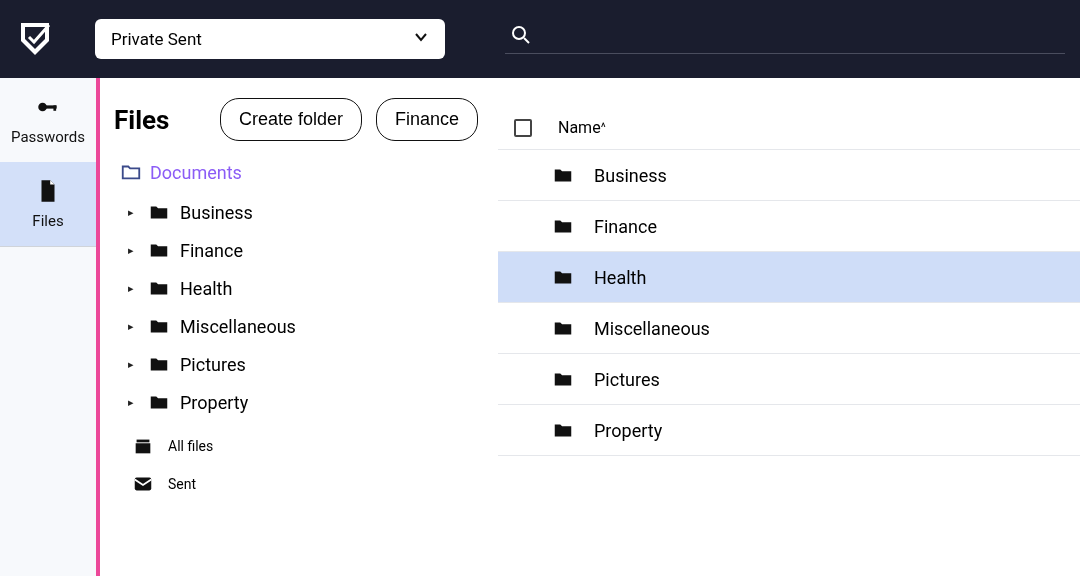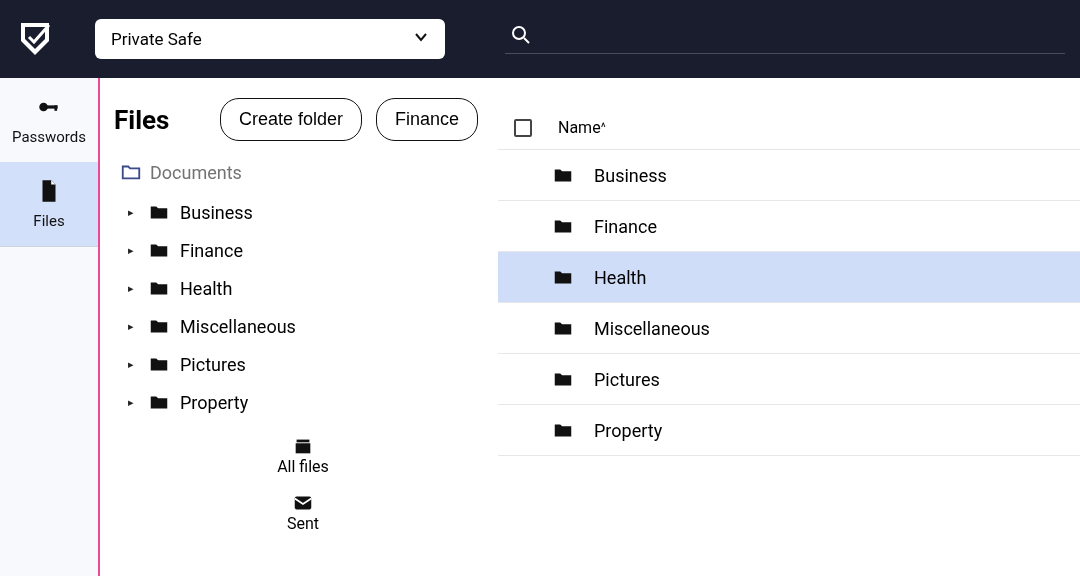--- a/index.html
+++ b/index.html
@@ -6,41 +6,41 @@
 body { font-family: -apple-system, BlinkMacSystemFont, "Segoe UI", Roboto, sans-serif; background: #fff; width: 1080px; height: 576px; overflow: hidden; }
 
 .header { background: #1a1d2e; height: 78px; display: flex; align-items: center; padding: 0 15px; gap: 40px; }
 .logo { width: 40px; height: 40px; display: flex; align-items: center; justify-content: center; }
 .safe-select { background: #fff; border-radius: 6px; padding: 10px 16px; width: 350px; display: flex; align-items: center; justify-content: space-between; cursor: pointer; font-size: 17px; }
 .search-area { flex: 1; display: flex; align-items: center; border-bottom: 1px solid #4a4d5e; padding-bottom: 4px; margin-left: 20px; }
 .search-icon-wrap { color: #fff; padding: 0 6px; }
 
 .layout { display: flex; height: calc(576px - 78px); }
 
-.nav-col { width: 100px; background: #f7f9fc; border-right: 2px solid #ec4899; display: flex; flex-direction: column; }
+.nav-col { width: 100px; background: #f7f9fc; border-right: 4px solid #ec4899; display: flex; flex-direction: column; }
 .nav-item { display: flex; flex-direction: column; align-items: center; justify-content: center; padding: 16px 4px; gap: 8px; cursor: pointer; font-size: 15px; color: #111; }
 .nav-item.active { background: #d3e0f9; }
 .nav-item svg { width: 26px; height: 26px; }
 .nav-divider { border-top: 1px solid #d0d4da; }
 
 .tree-col { width: 398px; padding: 20px 20px 20px 14px; }
 .tree-head { display: flex; align-items: center; gap: 14px; margin-bottom: 20px; }
 .tree-title { font-size: 26px; font-weight: 700; flex: 0 0 auto; margin-right: auto; }
 .btn { border: 1.5px solid #111; background: #fff; border-radius: 19px; padding: 10px 18px; font-size: 18px; cursor: pointer; }
 
-.tree-root { display: flex; align-items: center; gap: 8px; font-size: 18px; color: #737373; margin-bottom: 10px; padding-left: 6px; }
+.tree-root { display: flex; align-items: center; gap: 8px; font-size: 18px; color: #8b5cf6; margin-bottom: 10px; padding-left: 6px; }
 .tree-root svg { width: 22px; height: 22px; }
 
 .tree-children { padding-left: 10px; }
 .tree-child { display: flex; align-items: center; gap: 10px; padding: 8px 4px; font-size: 18px; cursor: pointer; }
 .tree-child .caret { width: 10px; color: #222; font-size: 11px; }
 .tree-child svg { width: 22px; height: 22px; }
 
 .tree-others { padding-left: 14px; margin-top: 6px; }
-.tree-other { display: flex; align-items: center; padding: 8px 4px; font-size: 16px; cursor: pointer; flex-direction: column; }
+.tree-other { display: flex; align-items: center; gap: 14px; padding: 8px 4px; font-size: 14px; cursor: pointer; }
 .tree-other svg { width: 22px; height: 22px; }
 
 .main-col { flex: 1; padding-top: 28px; }
 .list-header { display: flex; align-items: center; gap: 26px; padding: 12px 16px; border-bottom: 1px solid #e5e7eb; font-size: 16px; }
 .checkbox { width: 18px; height: 18px; border: 2px solid #444; border-radius: 2px; cursor: pointer; }
 .col-name { display: flex; align-items: center; cursor: pointer; margin-left: 0px;}
 .col-name .sort { font-size: 12px; }
 
 .list-row { display: flex; align-items: center; gap: 20px; padding: 14px 16px; border-bottom: 1px solid #e5e7eb; font-size: 18px; cursor: pointer; }
 .list-row.selected { background: #cfddf8; }
@@ -52,21 +52,21 @@
 
 <div class="header">
   <div class="logo">
     <svg viewBox="0 0 40 40" fill="none">
       <path d="M6 4 H34 V22 L20 36 L6 22 Z" fill="#fff"></path>
       <path d="M10 8 H30 V20 L20 30 L10 20 Z" fill="#1a1d2e"></path>
       <path d="M14 18 L19 23 L34 6" stroke="#fff" stroke-width="3" fill="none"></path>
     </svg>
   </div>
   <div class="safe-select">
-    <span>Private Safe</span>
+    <span>Private Sent</span>
     <span>
       <svg width="16" height="16" viewBox="0 0 16 16">
           <path d="M3 5 L8 11 L13 5" stroke="#111" stroke-width="2" fill="none"></path>
         </svg>
     </span>
   </div>
   <div class="search-area">
     <span class="search-icon-wrap">
       <svg width="20" height="20" viewBox="0 0 20 20">
           <circle cx="8" cy="8" r="6" stroke="#fff" stroke-width="2" fill="none"></circle>

